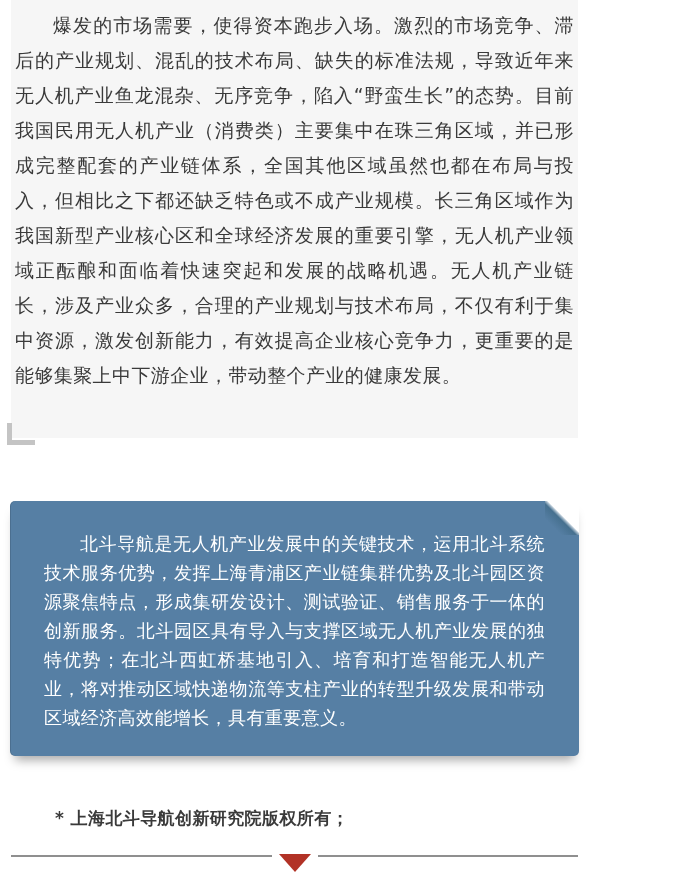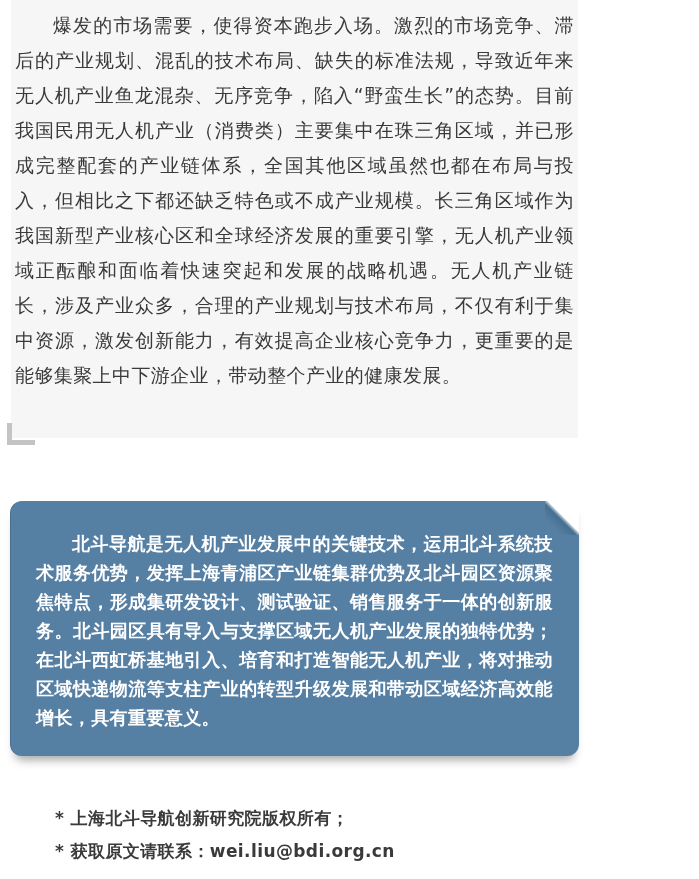--- a/index.html
+++ b/index.html
@@ -46,25 +46,24 @@
     height:22px;
     border-left:5px solid var(--corner-mark);
     border-bottom:5px solid var(--corner-mark);
   }
 
   
   .highlight-box{
     position:relative;
     margin:63px 10px 0;
     background:var(--highlight-bg);
-    border-radius:12px;
+    border-radius:5px;
     border-top-right-radius:0;
-    padding:28px 26px 24px;
+    padding:28px 34px 24px;
     box-shadow:inset 1px 0 0 rgba(0,0,0,0.12), 0 9px 10px -5px rgba(0,0,0,0.35);
-    font-weight:bold;
   }
   .highlight-box p{
     margin:0;
     color:var(--highlight-text);
     font-size:18px;
     line-height:29px;
     text-align:justify;
     text-indent:2em;
     letter-spacing:0.4px;
   }
@@ -138,21 +137,20 @@
     <span class="corner-mark"></span>
   </section>
 
   <section class="highlight-box">
     <span class="corner-fold"></span>
     <p>北斗导航是无人机产业发展中的关键技术，运用北斗系统技术服务优势，发挥上海青浦区产业链集群优势及北斗园区资源聚焦特点，形成集研发设计、测试验证、销售服务于一体的创新服务。北斗园区具有导入与支撑区域无人机产业发展的独特优势；在北斗西虹桥基地引入、培育和打造智能无人机产业，将对推动区域快递物流等支柱产业的转型升级发展和带动区域经济高效能增长，具有重要意义。</p>
   </section>
 
   <div class="footnotes">
     <p>* 上海北斗导航创新研究院版权所有；</p>
-    <p><span>* 获取原文请联系：</span><span class="email">wei.liu@bdi.org.cn</span></p>
   </div>
 
   <div class="divider-row">
     <span class="divider-line"></span>
     <span class="divider-tri"></span>
     <span class="divider-line"></span>
   </div>
 
   <p class="tbc">未 完 待 续</p>
 

